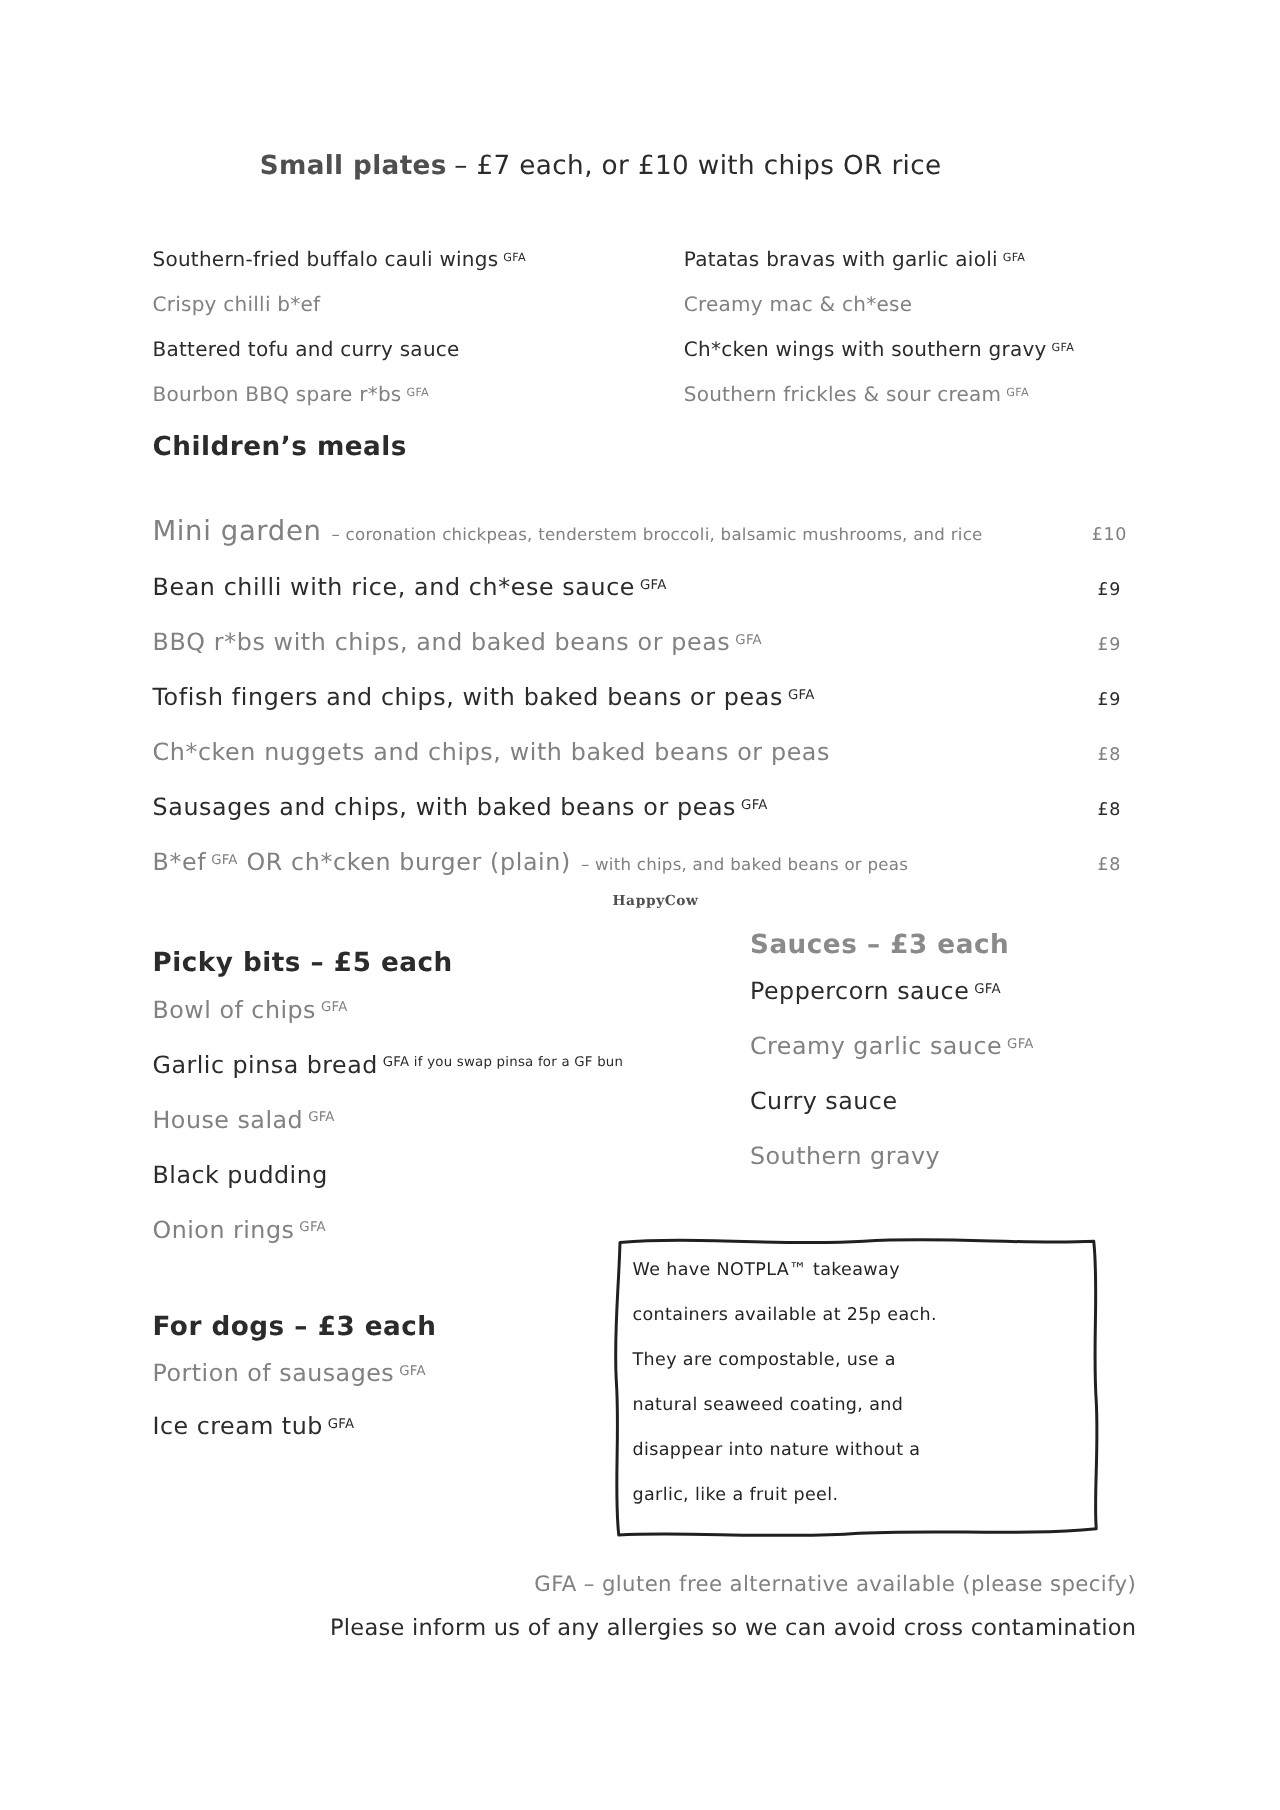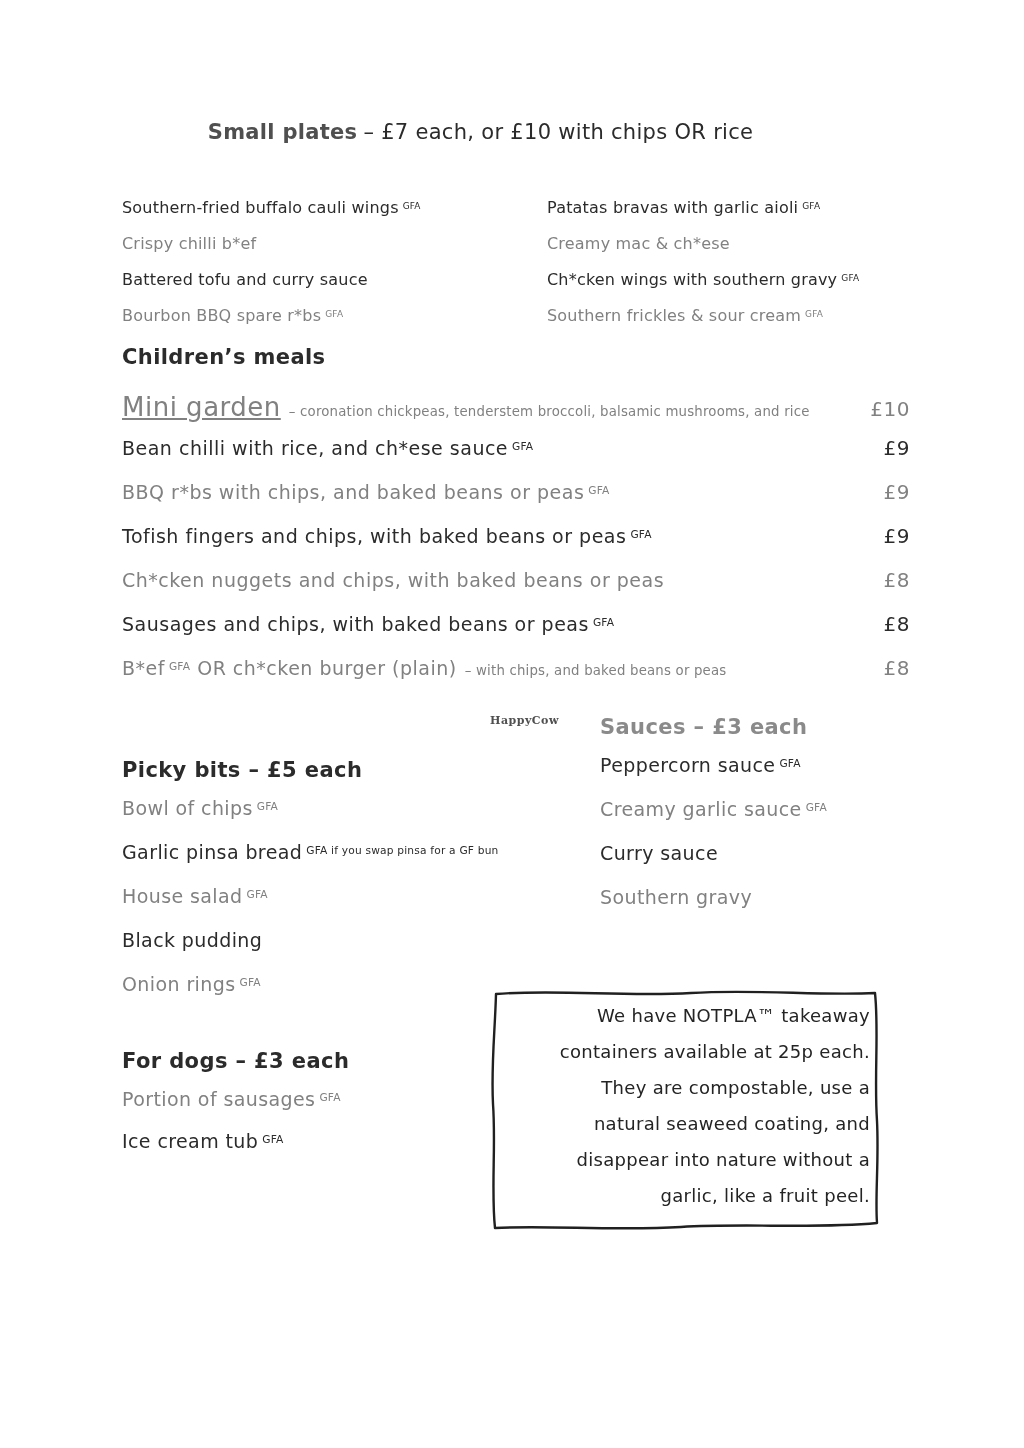--- a/index.html
+++ b/index.html
@@ -14,56 +14,56 @@
            font-size:21px; letter-spacing:0.3px; }
   .title-lead { color:#4f4f4f; font-weight:bold; margin-right:6px; }
   .title-rest { color:#2b2b2b; }
 
   
   .row { display:flex; align-items:baseline; white-space:nowrap; }
   .sup { font-size:0.56em; position:relative; top:-0.5em; margin-left:4px;
          letter-spacing:0.2px; }
   .note { font-size:0.7em; margin-left:8px; letter-spacing:0.2px; }
   .rest { margin-left:7px; }
-  .price { margin-left:auto; flex:0 0 45px; width:45px; text-align:right; font-size:20px; }
-  .lead.big { font-size:26px;text-decoration:underline; }
+  .price { margin-left:auto; flex:0 0 45px; width:45px; text-align:center; font-size:14px;margin-top:28px; }
+  .lead.big { font-size:22px; }
 
   
   .small-plates { position:absolute; left:122px; top:158px; display:flex;margin-top:40px; }
   .sp-col-left { width:425px; }
   .small-plates .row { height:36px; font-size:16px; letter-spacing:0.2px; }
 
   
   .section-heading { font-weight:bold; font-size:21px; letter-spacing:0.4px;
                      height:26px; line-height:26px; }
   .section-heading.gray { color:#8a8a8a; }
 
   
   .children { position:absolute; left:122px; top:344px; width:788px; }
   .children .section-heading { margin-bottom:22px; }
   .children .row { height:44px; font-size:19px; letter-spacing:0.5px; }
 
   
   .listblock .section-heading { margin-bottom:14px; }
   .listblock .row { height:44px; font-size:19px; letter-spacing:0.4px; }
   .picky { position:absolute; left:122px; top:742px; width:470px;margin-top:15px; }
-  .sauces { position:absolute; left:600px; top:714px; width:330px; }
+  .sauces { position:absolute; left:600px; top:742px; width:330px; }
   .dogs  { position:absolute; left:122px; top:1048px; width:400px; }
   .dogs .row { height:42px; }
 
   
   .watermark { position:absolute; left:490px; top:714px;
                font-family:"DejaVu Serif", serif; font-weight:bold;
                font-size:11px; color:#4f4f4f; letter-spacing:0.5px; }
 
   
   .notpla { position:absolute; left:486px; top:986px; width:398px; height:246px; }
   .notpla svg { position:absolute; left:0; top:0; }
   .notpla-text { position:absolute; left:20px; top:12px; right:14px;
-                 font-size:18px; letter-spacing:0.3px; color:#242424;text-align:right; }
+                 font-size:14px; letter-spacing:0.3px; color:#242424; }
   .nline { line-height:36px; white-space:nowrap; }
 
   
   .footer { position:absolute; top:1258px; left:0; width:909px; text-align:right; }
   .footer-gfa { font-size:17px; color:#818181; margin-bottom:14px; letter-spacing:0.3px; }
   .footer-allergy { font-size:18px; color:#2b2b2b; letter-spacing:0.2px; }
 </style>
 </head>
 <body>
 
@@ -227,14 +227,18 @@
     <div class="notpla-text">
         <div class="nline">We have NOTPLA™ takeaway</div>
         <div class="nline">containers available at 25p each.</div>
         <div class="nline">They are compostable, use a</div>
         <div class="nline">natural seaweed coating, and</div>
         <div class="nline">disappear into nature without a</div>
         <div class="nline">garlic, like a fruit peel.</div>
       </div>
   </div>
 
+  <div class="footer">
+    <div class="footer-gfa">GFA – gluten free alternative available (please specify)</div>
+    <div class="footer-allergy">Please inform us of any allergies so we can avoid cross contamination</div>
+  </div>
 
 </div>
 
 </body></html>

